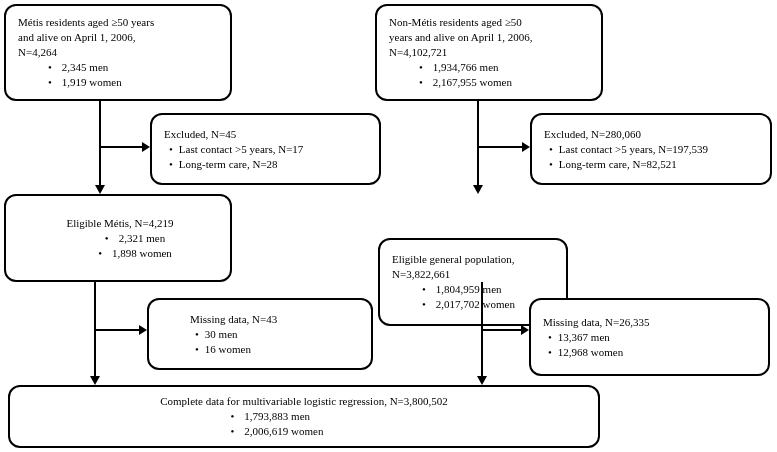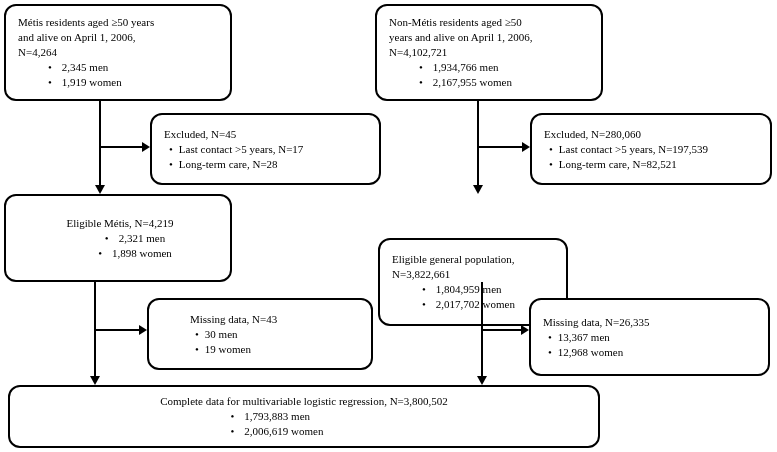--- a/index.html
+++ b/index.html
@@ -114,21 +114,21 @@
   </div>
 
   <div class="box indent-sm" style="left:147px;top:298px;width:226px;height:72px;padding-left:41px;">
     <div class="line">Missing data, N=43</div>
     <div class="bullet">
       <span class="dot">•</span>
       <span>30 men</span>
     </div>
     <div class="bullet">
       <span class="dot">•</span>
-      <span>19 women</span>
+      <span>16 women</span>
     </div>
   </div>
 
   <div class="box indent-sm" style="left:529px;top:298px;width:241px;height:78px;">
     <div class="line">Missing data, N=26,335</div>
     <div class="bullet">
       <span class="dot">•</span>
       <span>13,367 men</span>
     </div>
     <div class="bullet">

